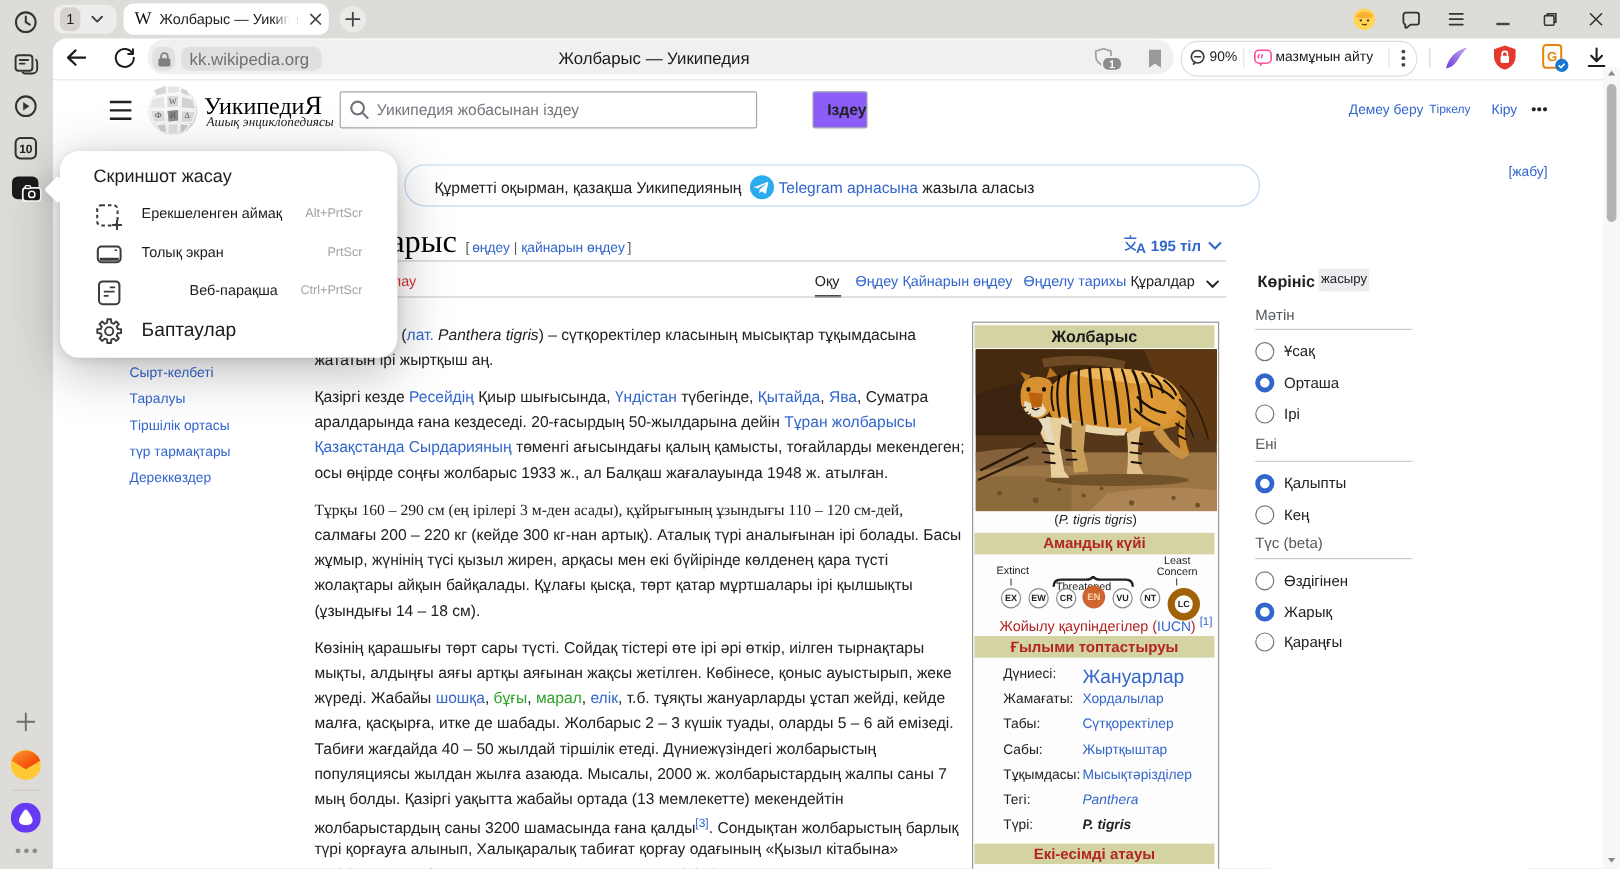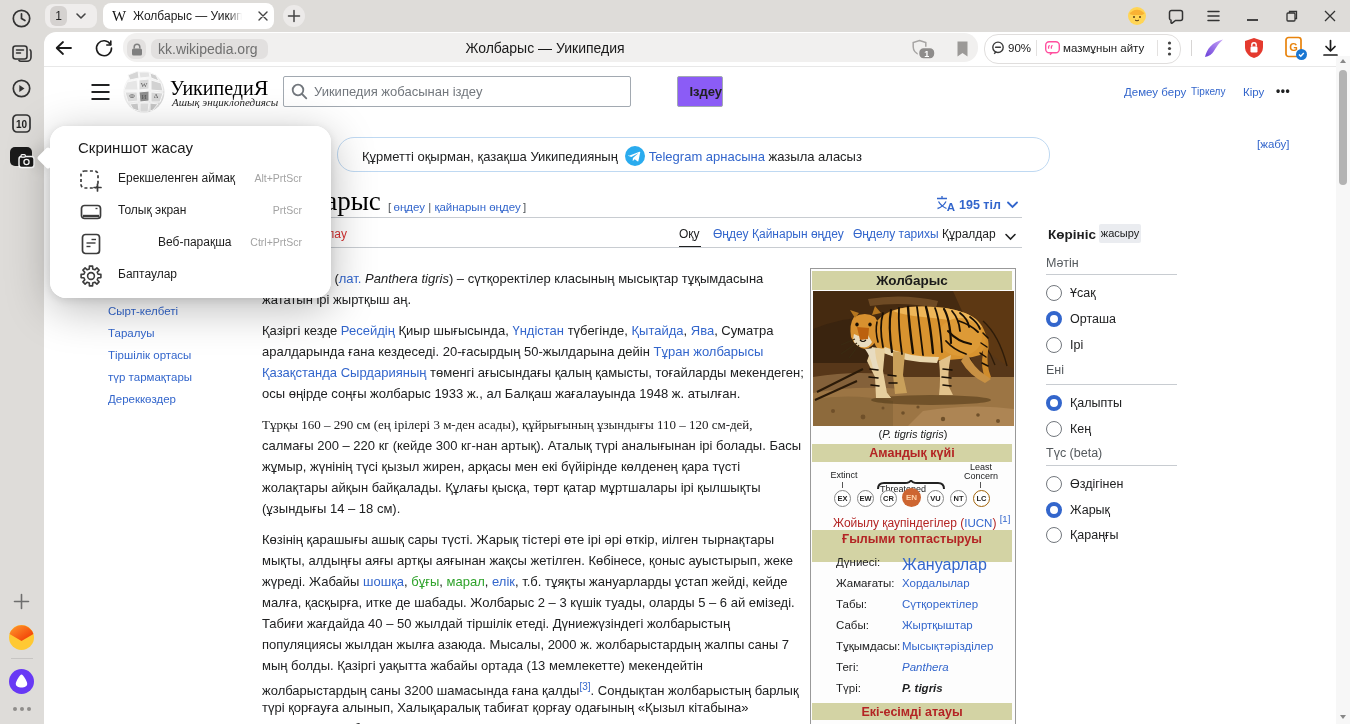--- a/index.html
+++ b/index.html
@@ -268,21 +268,21 @@
 <div class="bodyline" style="left:262px;top:341px;">аралдарында ғана кездеседі. 20-ғасырдың 50-жылдарына дейін <a class="bl">Тұран жолбарысы</a></div>
 <div class="bodyline" style="left:262px;top:362px;"><a class="bl">Қазақстанда</a> <a class="bl">Сырдарияның</a> төменгі ағысындағы қалың қамысты, тоғайларды мекендеген;</div>
 <div class="bodyline" style="left:262px;top:383px;">осы өңірде соңғы жолбарыс 1933 ж., ал Балқаш жағалауында 1948 ж. атылған.</div>
 
 <div class="bodyline" style="left:262px;top:414px;font-family:Liberation Serif, serif;">Тұрқы 160 – 290 см (ең ірілері 3 м-ден асады), құйрығының ұзындығы 110 – 120 см-дей,</div>
 <div class="bodyline" style="left:262px;top:435px;">салмағы 200 – 220 кг (кейде 300 кг-нан артық). Аталық түрі аналығынан ірі болады. Басы</div>
 <div class="bodyline" style="left:262px;top:456px;">жұмыр, жүнінің түсі қызыл жирен, арқасы мен екі бүйірінде көлденең қара түсті</div>
 <div class="bodyline" style="left:262px;top:477px;">жолақтары айқын байқалады. Құлағы қысқа, төрт қатар мұртшалары ірі қылшықты</div>
 <div class="bodyline" style="left:262px;top:498px;">(ұзындығы 14 – 18 см).</div>
 
-<div class="bodyline" style="left:262px;top:529px;">Көзінің қарашығы ашық сары түсті. Жарық тістері өте ірі әрі өткір, иілген тырнақтары</div>
+<div class="bodyline" style="left:262px;top:529px;">Көзінің қарашығы төрт сары түсті. Сойдақ тістері өте ірі әрі өткір, иілген тырнақтары</div>
 <div class="bodyline" style="left:262px;top:550px;">мықты, алдыңғы аяғы артқы аяғынан жақсы жетілген. Көбінесе, қоныс ауыстырып, жеке</div>
 <div class="bodyline" style="left:262px;top:571px;">жүреді. Жабайы <a class="bl">шошқа</a>, <a class="gl">бұғы</a>, <a class="gl">марал</a>, <a class="bl">елік</a>, т.б. тұяқты жануарларды ұстап жейді, кейде</div>
 <div class="bodyline" style="left:262px;top:592px;">малға, қасқырға, итке де шабады. Жолбарыс 2 – 3 күшік туады, оларды 5 – 6 ай емізеді.</div>
 <div class="bodyline" style="left:262px;top:613px;">Табиғи жағдайда 40 – 50 жылдай тіршілік етеді. Дүниежүзіндегі жолбарыстың</div>
 <div class="bodyline" style="left:262px;top:634px;">популяциясы жылдан жылға азаюда. Мысалы, 2000 ж. жолбарыстардың жалпы саны 7</div>
 <div class="bodyline" style="left:262px;top:655px;">мың болды. Қазіргі уақытта жабайы ортада (13 мемлекетте) мекендейтін</div>
 <div class="bodyline" style="left:262px;top:676px;">жолбарыстардың саны 3200 шамасында ғана қалды<sup style="font-size:10px;"><a class="bl">[3]</a></sup>. Сондықтан жолбарыстың барлық</div>
 <div class="bodyline" style="left:262px;top:697px;">түрі қорғауға алынып, Халықаралық табиғат қорғау одағының «Қызыл кітабына»</div>
 <div class="bodyline" style="left:262px;top:718px;">енгізілген. Жолбарысты қазақ халқы ежелден күштіліктің символы санаған. 12 - 13-</div>
 
@@ -364,24 +364,24 @@
 <svg class="abs" style="left:876px;top:480px" width="70" height="10" viewBox="0 0 70 10">
     <path d="M2 9 Q2 3 8 3 L29 3 Q34 3 35 0 Q36 3 41 3 L62 3 Q68 3 68 9" fill="none" stroke="#222" stroke-width="2"></path>
   </svg>
 <div class="abs" style="left:834px;top:490px;">
 <span style="position:absolute;left:0;top:0;width:15px;height:15px;border:1px solid #888;border-radius:50%;background:#fff;text-align:center;font-size:7.5px;font-weight:bold;line-height:15px;color:#222;display:inline-block;">EX</span>
 <span style="position:absolute;left:23px;top:0;width:15px;height:15px;border:1px solid #888;border-radius:50%;background:#fff;text-align:center;font-size:7.5px;font-weight:bold;line-height:15px;color:#222;display:inline-block;">EW</span>
 <span style="position:absolute;left:46px;top:0;width:15px;height:15px;border:1px solid #888;border-radius:50%;background:#fff;text-align:center;font-size:7.5px;font-weight:bold;line-height:15px;color:#222;display:inline-block;">CR</span>
 <span style="position:absolute;left:68px;top:-2px;width:19px;height:19px;border-radius:50%;background:#cd6531;text-align:center;font-size:8px;font-weight:bold;line-height:19px;color:#ffd2a8;display:inline-block;">EN</span>
 <span style="position:absolute;left:93px;top:0;width:15px;height:15px;border:1px solid #888;border-radius:50%;background:#fff;text-align:center;font-size:7.5px;font-weight:bold;line-height:15px;color:#222;display:inline-block;">VU</span>
 <span style="position:absolute;left:116px;top:0;width:15px;height:15px;border:1px solid #888;border-radius:50%;background:#fff;text-align:center;font-size:7.5px;font-weight:bold;line-height:15px;color:#222;display:inline-block;">NT</span>
-<span style="position:absolute;left:139px;top:0;width:15px;height:15px;border:1px solid #a16207;border-radius:50%;background:#fff;text-align:center;font-size:7.5px;font-weight:bold;line-height:15px;color:#222;display:inline-block;">LC</span>
+<span style="position:absolute;left:139px;top:0;width:15px;height:15px;border:6px solid #a16207;border-radius:50%;background:#fff;text-align:center;font-size:7.5px;font-weight:bold;line-height:15px;color:#222;display:inline-block;">LC</span>
 </div>
 <div class="abs nw" style="left:833px;top:513px;font-size:12px;color:#b32424;">Жойылу қаупіндегілер (<a class="bl" style="font-size:11.5px;">IUCN</a>) <sup style="font-size:9.5px;"><a class="bl">[1]</a></sup></div>
-<div class="abs khaki ib-red" style="left:812px;top:530px;width:200px;height:32px;font-size:12.5px;line-height:18px;">Ғылыми топтастыруы</div>
+<div class="abs khaki ib-red" style="left:812px;top:530px;width:200px;height:18px;font-size:12.5px;line-height:18px;">Ғылыми топтастыруы</div>
 <div class="abs nw" style="left:836px;top:556px;font-size:11.5px;color:#202122;">Дүниесі:</div>
 <div class="abs nw" style="left:902px;top:556px;font-size:16px;"><a class="bl">Жануарлар</a></div>
 <div class="abs nw" style="left:836px;top:577px;font-size:11.5px;color:#202122;">Жамағаты:</div>
 <div class="abs nw" style="left:902px;top:577px;font-size:11.5px;"><a class="bl">Хордалылар</a></div>
 <div class="abs nw" style="left:836px;top:598px;font-size:11.5px;color:#202122;">Табы:</div>
 <div class="abs nw" style="left:902px;top:598px;font-size:11.5px;"><a class="bl">Сүтқоректілер</a></div>
 <div class="abs nw" style="left:836px;top:619px;font-size:11.5px;color:#202122;">Сабы:</div>
 <div class="abs nw" style="left:902px;top:619px;font-size:11.5px;"><a class="bl">Жыртқыштар</a></div>
 <div class="abs nw" style="left:836px;top:640px;font-size:11.5px;color:#202122;">Тұқымдасы:</div>
 <div class="abs nw" style="left:902px;top:640px;font-size:11.5px;"><a class="bl">Мысықтәрізділер</a></div>
@@ -450,13 +450,13 @@
     <path d="M7.5 14.5h4" stroke="#3c3c3c" stroke-width="1.4"></path>
   </svg>
 <div class="abs nw" style="left:118px;top:235px;font-size:12px;color:#1c1c1c;margin-left:40px;">Веб-парақша</div>
 <div class="abs nw" style="left:200px;top:236px;width:102px;text-align:right;font-size:10.5px;color:#a3a3a3;">Ctrl+PrtScr</div>
 <svg class="abs" style="left:79px;top:264px" width="24" height="24" viewBox="0 0 24 24">
     <g transform="translate(1,1)">
       <path d="M9.3 3.9 L9.4 1.1 L12.6 1.1 L12.7 3.9 L14.8 4.8 L16.9 2.9 L19.1 5.1 L17.2 7.2 L18.1 9.3 L20.9 9.4 L20.9 12.6 L18.1 12.7 L17.2 14.8 L19.1 16.9 L16.9 19.1 L14.8 17.2 L12.7 18.1 L12.6 20.9 L9.4 20.9 L9.3 18.1 L7.2 17.2 L5.1 19.1 L2.9 16.9 L4.8 14.8 L3.9 12.7 L1.1 12.6 L1.1 9.4 L3.9 9.3 L4.8 7.2 L2.9 5.1 L5.1 2.9 L7.2 4.8 Z" fill="none" stroke="#3c3c3c" stroke-width="1.6" stroke-linejoin="round"></path>
       <circle cx="11" cy="11" r="3.4" fill="none" stroke="#3c3c3c" stroke-width="1.6"></circle>
     </g>
   </svg>
-<div class="abs nw" style="left:118px;top:267px;font-size:12px;color:#1c1c1c;">Баптаулар</div>
+<div class="abs nw" style="left:118px;top:267px;font-size:16px;color:#1c1c1c;">Баптаулар</div>
 
 </body></html>

